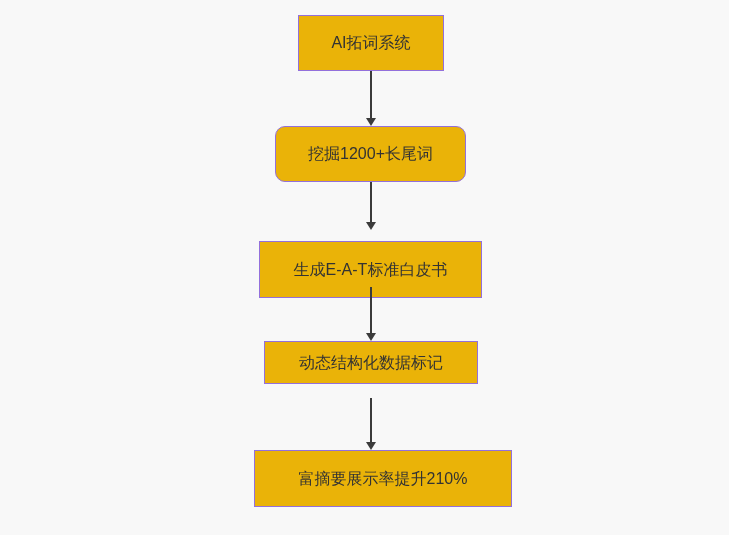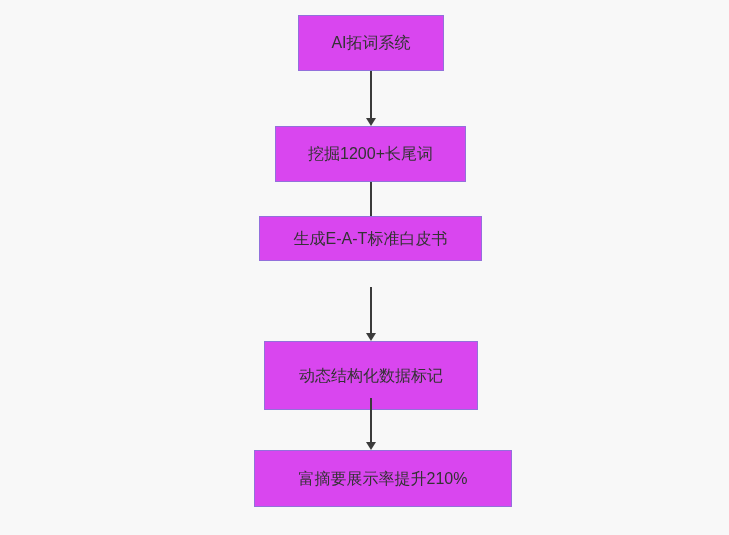--- a/index.html
+++ b/index.html
@@ -10,35 +10,35 @@
   .canvas {
     position: relative;
     width: 729px;
     height: 535px;
     background: #f8f8f8;
     overflow: hidden;
   }
   .node {
     position: absolute;
     box-sizing: border-box;
-    background: #d946ef;
+    background: #eab308;
     border: 1.5px solid #9370DB;
     color: #333333;
     font-size: 16px;
     display: flex;
     align-items: center;
     justify-content: center;
     text-align: left;
     line-height: 1.2;
     white-space: nowrap;
   }
   .node-1 { left: 298px; top: 15px;  width: 146px; height: 56px; }
-  .node-2 { left: 275px; top: 126px; width: 191px; height: 56px; }
-  .node-3 { left: 259px; top: 216px; width: 223px; height: 45px; }
-  .node-4 { left: 264px; top: 341px; width: 214px; height: 69px; }
+  .node-2 { left: 275px; top: 126px; width: 191px; height: 56px; border-radius: 10px; }
+  .node-3 { left: 259px; top: 241px; width: 223px; height: 57px; }
+  .node-4 { left: 264px; top: 341px; width: 214px; height: 43px; }
   .node-5 { left: 254px; top: 450px; width: 258px; height: 57px; }
 
   .edge-line {
     position: absolute;
     left: 370px;
     width: 2px;
     background: #3b3b3b;
   }
   .edge-line-1 { top: 71px;  height: 47px; }
   .edge-line-2 { top: 182px; height: 40px; }

